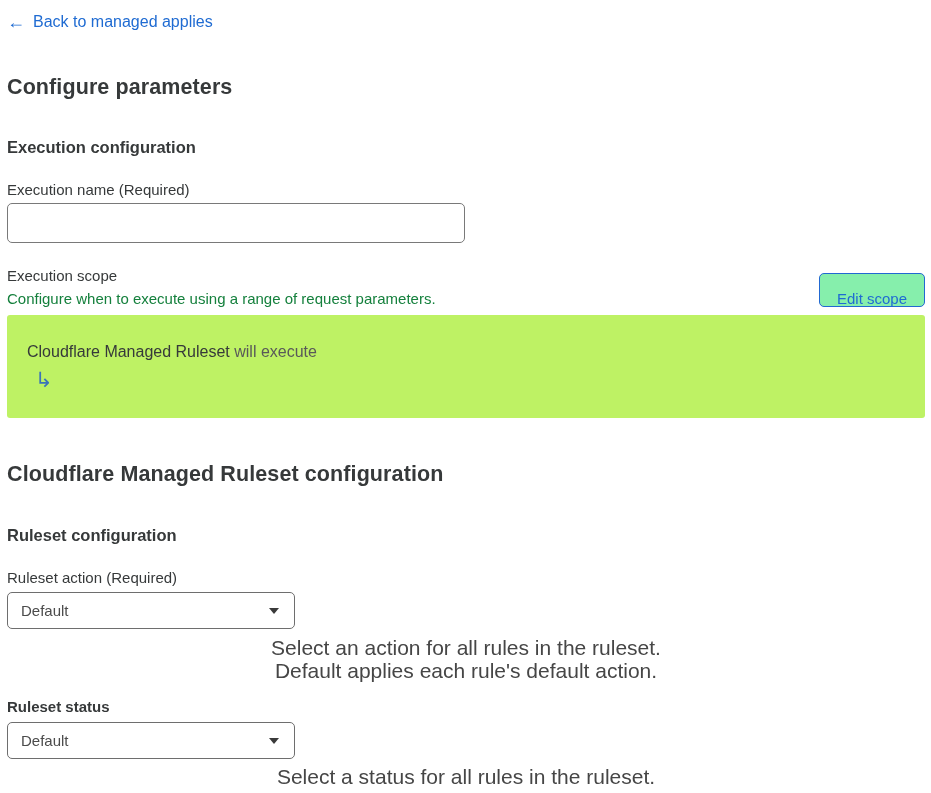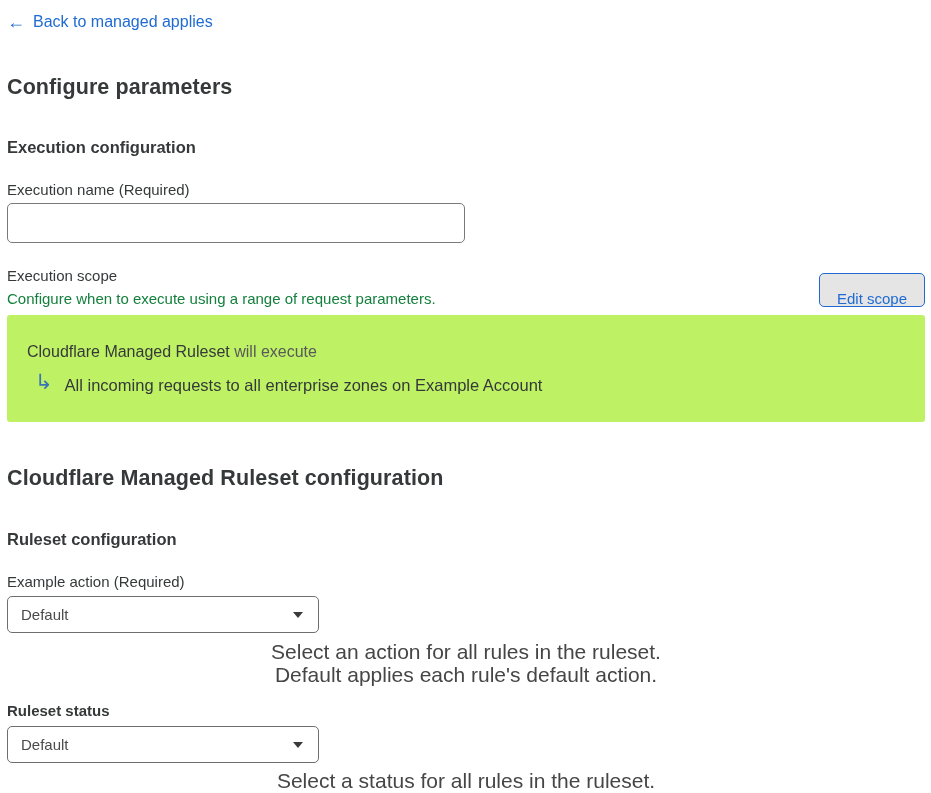--- a/index.html
+++ b/index.html
@@ -47,21 +47,21 @@
 
   
   .scope-row {
     margin-top: 23px; width: 918px;
     display: flex; justify-content: space-between; align-items: center;
   }
   .scope-label { font-size: 15px; line-height: 19px; color: #36393a; }
   .scope-desc { font-size: 15px; line-height: 19px; margin-top: 4px; color: #15803d; }
   .edit-btn {
     margin-top: 5px; height: 34px; padding: 16px 17px;
-    background: #e5e5e5; color: #1f6bd2;
+    background: #86efac; color: #1f6bd2;
     border: 1px solid #2268d2; border-radius: 5px;
     font-size: 15px; font-family: inherit; cursor: pointer;
   }
 
   
   .summary-box {
     margin-top: 7px; width: 918px;
     background: #bef264; border-radius: 3px;
     padding: 27px 20px 26px 20px;
   }
@@ -69,21 +69,21 @@
   .summary-line1 .strong { color: #36393a; }
   .summary-line1 .muted { color: #595959; }
   .summary-line2 {
     margin-top: 13px; font-size: 16.5px; line-height: 22px; color: #36393a;
     display: flex; align-items: center; gap: 12px; padding-left: 8px;
   }
   .arrow-exec { color: #3b74b8; font-size: 21px; line-height: 18px; position: relative; top: -3px; }
 
   
   .select-control {
-    margin-top: 5px; width: 312px; height: 37px;
+    margin-top: 5px; width: 288px; height: 37px;
     border: 1px solid #6e6e6e; border-radius: 5px; background: #fff;
     display: flex; align-items: center; justify-content: space-between;
     padding: 0 15px 0 13px; font-size: 15px; color: #4b4b4b; cursor: pointer;
   }
   .select-control.status { margin-top: 6px; }
   .caret-down {
     width: 0; height: 0;
     border-left: 5.5px solid transparent;
     border-right: 5.5px solid transparent;
     border-top: 6.5px solid #3a3a3a;
@@ -119,29 +119,28 @@
     <button class="edit-btn">Edit scope</button>
   </div>
 
   <div class="summary-box">
     <div class="summary-line1">
       <span class="strong">Cloudflare Managed Ruleset</span>
       <span class="muted">will execute</span>
     </div>
     <div class="summary-line2">
       <span class="arrow-exec">↳</span>
-      <span>All incoming requests to all enterprise zones on Example Account</span>
     </div>
   </div>
 
   <h1 class="page-title" style="margin-top:42px;">Cloudflare Managed Ruleset configuration</h1>
 
   <h2 class="section-heading second">Ruleset configuration</h2>
 
-  <div class="field-label">Example action (Required)</div>
+  <div class="field-label">Ruleset action (Required)</div>
   <div class="select-control">
     <span>Default</span>
     <span class="caret-down"></span>
   </div>
   <div class="helper first">Select an action for all rules in the ruleset.</div>
   <div class="helper">Default applies each rule's default action.</div>
 
   <div class="field-label status">Ruleset status</div>
   <div class="select-control status">
     <span>Default</span>

